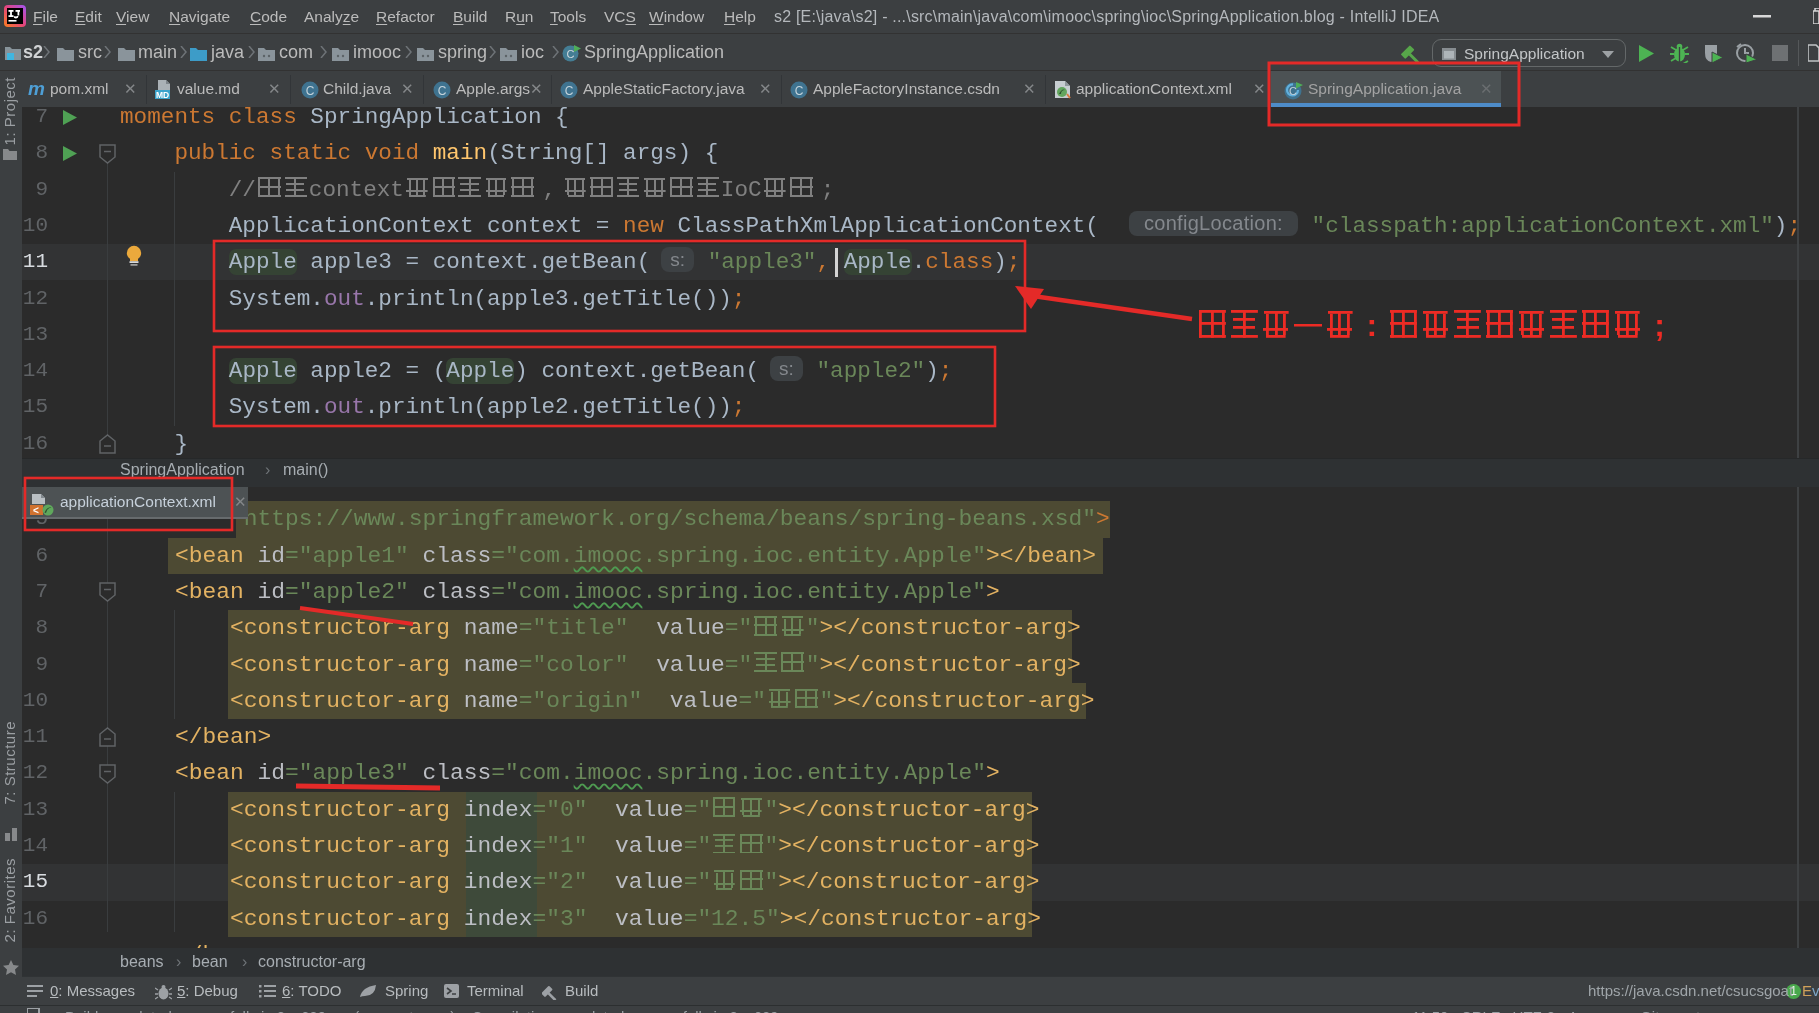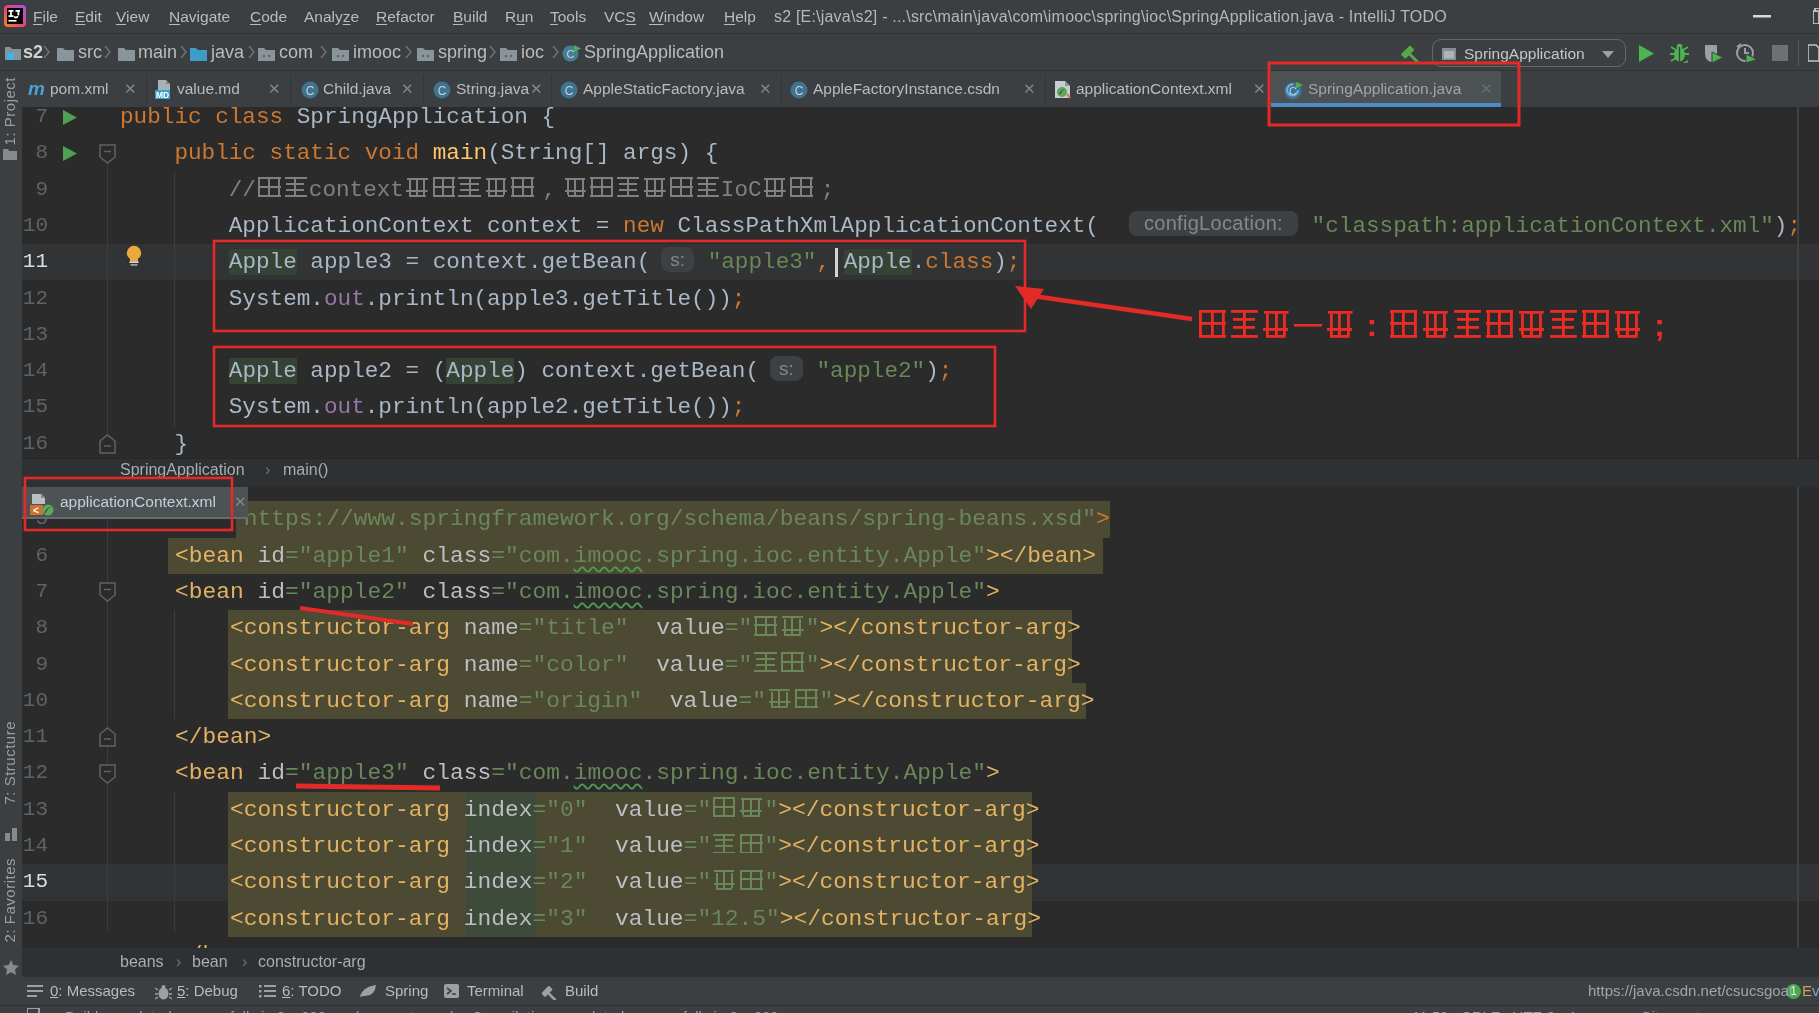--- a/index.html
+++ b/index.html
@@ -19,21 +19,21 @@
 .xbt{color:#848789;font-size:15px}
 
 .editor1{left:0;top:107px;width:1819px;height:351px;background:#2b2b2b;overflow:hidden}
 .editor2{left:0;top:487px;width:1819px;height:461px;background:#2b2b2b;overflow:hidden}
 .editor2 .codeline{font-size:22.92px}
 .codeline{position:absolute;left:120px;white-space:pre;font-family:"Liberation Mono",monospace;font-size:22.67px;line-height:36.3px;height:36.3px;color:#a9b7c6}
 .lnum{position:absolute;left:0;width:48px;text-align:right;font-family:"Liberation Mono",monospace;font-size:21px;line-height:36.3px;height:36.3px;color:#606366}
 .k{color:#cc7832}.s{color:#6a8759}.cm{color:#808080}.fld{color:#9876aa;}
 .mth{color:#ffc66d}.tag{color:#e3b262}.attr{color:#bcbec4}
 .wv{text-decoration:underline wavy #4e9a51;text-decoration-skip-ink:none;text-underline-offset:4px;text-decoration-thickness:1.5px}
-.hl{background:#354334;border-radius:1px}
+.hl{background:#354334;border-radius:7px}
 .pill{display:inline-block;background:#3d4144;color:#84888d;border-radius:8px;font-size:19px;line-height:25px;padding:0 9px;vertical-align:2px;font-family:"Liberation Sans",sans-serif}
 .guide{position:absolute;width:1px;background:#3a3d3f}
 .marginline{position:absolute;width:1.5px;background:#3e4143;top:0;height:100%}
 
 .c,.cs{display:inline-block;height:0.86em;position:relative;vertical-align:-0.06em;
 background:linear-gradient(currentColor,currentColor) 50% 0/96% 10% no-repeat,
 linear-gradient(currentColor,currentColor) 50% 47%/96% 10% no-repeat,
 linear-gradient(currentColor,currentColor) 50% 100%/96% 10% no-repeat,
 linear-gradient(currentColor,currentColor) 4% 50%/10% 100% no-repeat,
 linear-gradient(currentColor,currentColor) 50% 50%/10% 100% no-repeat,
@@ -99,21 +99,21 @@
     <span class="menu" style="left:169px"><u>N</u>avigate</span>
     <span class="menu" style="left:250px"><u>C</u>ode</span>
     <span class="menu" style="left:304px">Analy<u>z</u>e</span>
     <span class="menu" style="left:376px"><u>R</u>efactor</span>
     <span class="menu" style="left:453px"><u>B</u>uild</span>
     <span class="menu" style="left:505px">R<u>u</u>n</span>
     <span class="menu" style="left:550px"><u>T</u>ools</span>
     <span class="menu" style="left:604px">VC<u>S</u></span>
     <span class="menu" style="left:649px"><u>W</u>indow</span>
     <span class="menu" style="left:724px"><u>H</u>elp</span>
-    <span class="wintitle">s2 [E:\java\s2] - ...\src\main\java\com\imooc\spring\ioc\SpringApplication.java - IntelliJ TODO</span>
+    <span class="wintitle">s2 [E:\java\s2] - ...\src\main\java\com\imooc\spring\ioc\SpringApplication.blog - IntelliJ IDEA</span>
     <svg class="abs" style="left:1753px;top:15px" width="18" height="3">
         <rect width="18" height="2.5" fill="#d8d8d8"></rect>
       </svg>
     <svg class="abs" style="left:1813px;top:8px" width="6" height="16">
         <rect x="0" y="3" width="6" height="13" fill="none" stroke="#d8d8d8" stroke-width="1.5"></rect>
         <path d="M2 3 V0 h4" stroke="#d8d8d8" stroke-width="1.5" fill="none"></path>
       </svg>
   </div>
   <div class="abs navbar" id="navbar">
     <svg class="abs" style="left:4px;top:10px" width="18" height="17">
@@ -246,21 +246,21 @@
         <circle cx="9" cy="9" r="8.5" fill="#3f7390"></circle>
         <text x="9" y="13.5" font-size="12" font-family="Liberation Sans" fill="#c3d2da" text-anchor="middle">C</text>
       </svg>
     <span class="tab" style="left:323px">Child.java</span>
       <span class="tab xbt" style="left:401px">✕</span>
     <div class="tsep" style="left:423px"></div>
     <svg class="abs" style="left:433px;top:10px" width="18" height="18">
         <circle cx="9" cy="9" r="8.5" fill="#3f7390"></circle>
         <text x="9" y="13.5" font-size="12" font-family="Liberation Sans" fill="#c3d2da" text-anchor="middle">C</text>
       </svg>
-    <span class="tab" style="left:456px">String.java</span>
+    <span class="tab" style="left:456px">Apple.args</span>
       <span class="tab xbt" style="left:530px">✕</span>
     <div class="tsep" style="left:551px"></div>
     <svg class="abs" style="left:560px;top:10px" width="18" height="18">
         <circle cx="9" cy="9" r="8.5" fill="#3f7390"></circle>
         <text x="9" y="13.5" font-size="12" font-family="Liberation Sans" fill="#c3d2da" text-anchor="middle">C</text>
       </svg>
     <span class="tab" style="left:583px">AppleStaticFactory.java</span>
       <span class="tab xbt" style="left:759px">✕</span>
     <div class="tsep" style="left:781px"></div>
     <svg class="abs" style="left:790px;top:10px" width="18" height="18">
@@ -318,21 +318,21 @@
     <svg class="abs" style="left:99px;top:327px" width="17" height="20">
         <path d="M1 19 h15 V7 l-7.5-6 L1 7 z" fill="#2b2b2b" stroke="#606366" stroke-width="1.5"></path>
         <path d="M5 12 h7" stroke="#606366" stroke-width="1.5"></path>
       </svg>
     <svg class="abs" style="left:126px;top:138px" width="17" height="23">
         <circle cx="8" cy="8" r="7.2" fill="#eba93c"></circle>
         <path d="M4 13 h8 v3 h-8 z" fill="#eba93c"></path>
         <rect x="3.5" y="16.2" width="9" height="1.8" fill="#d8d8d8"></rect>
         <rect x="4.5" y="19" width="7" height="1.8" fill="#9a9a9a"></rect>
       </svg>
-    <div class="codeline" style="top:-8px"><span class="k">public class</span> SpringApplication {</div>
+    <div class="codeline" style="top:-8px"><span class="k">moments class</span> SpringApplication {</div>
     <div class="codeline" style="top:28.3px">    <span class="k">public static void</span> <span class="mth">main</span>(String[] args) {</div>
     <div class="codeline" style="top:64.6px"><span class="cm">        //<i class="c"></i><i class="c v2"></i>context<i class="c v3"></i><i class="c"></i><i class="c v2"></i><i class="c v3"></i><i class="c"></i><span class="fw">,</span><i class="c v3"></i><i class="c"></i><i class="c v2"></i><i class="c v3"></i><i class="c"></i><i class="c v2"></i>IoC<i class="c v3"></i><i class="c"></i><span class="fw">;</span></span></div>
     <div class="codeline" style="top:100.9px">        ApplicationContext context = <span class="k">new</span> ClassPathXmlApplicationContext(<span class="pill" style="margin-left:30px;padding:0 15px;font-size:20px;letter-spacing:0.3px">configLocation:</span> <span class="s">"classpath:applicationContext.xml"</span>)<span class="k">;</span></div>
     <div class="codeline" style="top:137.2px">        <span class="hl">Apple</span> apple3 = context.getBean(<span class="pill" style="margin-left:11px">s:</span> <span class="s">"apple3"</span><span class="k">,</span> <span class="hl">Apple</span>.<span class="k">class</span>)<span class="k">;</span></div>
     <div class="codeline" style="top:173.5px">        System.<span class="fld">out</span>.println(apple3.getTitle())<span class="k">;</span></div>
     <div class="codeline" style="top:246.1px">        <span class="hl">Apple</span> apple2 = (<span class="hl">Apple</span>) context.getBean(<span class="pill" style="margin-left:11px">s:</span> <span class="s">"apple2"</span>)<span class="k">;</span></div>
     <div class="codeline" style="top:282.4px">        System.<span class="fld">out</span>.println(apple2.getTitle())<span class="k">;</span></div>
     <div class="codeline" style="top:318.7px">    }</div>
     <div class="abs" style="left:835px;top:141px;width:2.5px;height:29px;background:#d4d4d4"></div>
   </div>

